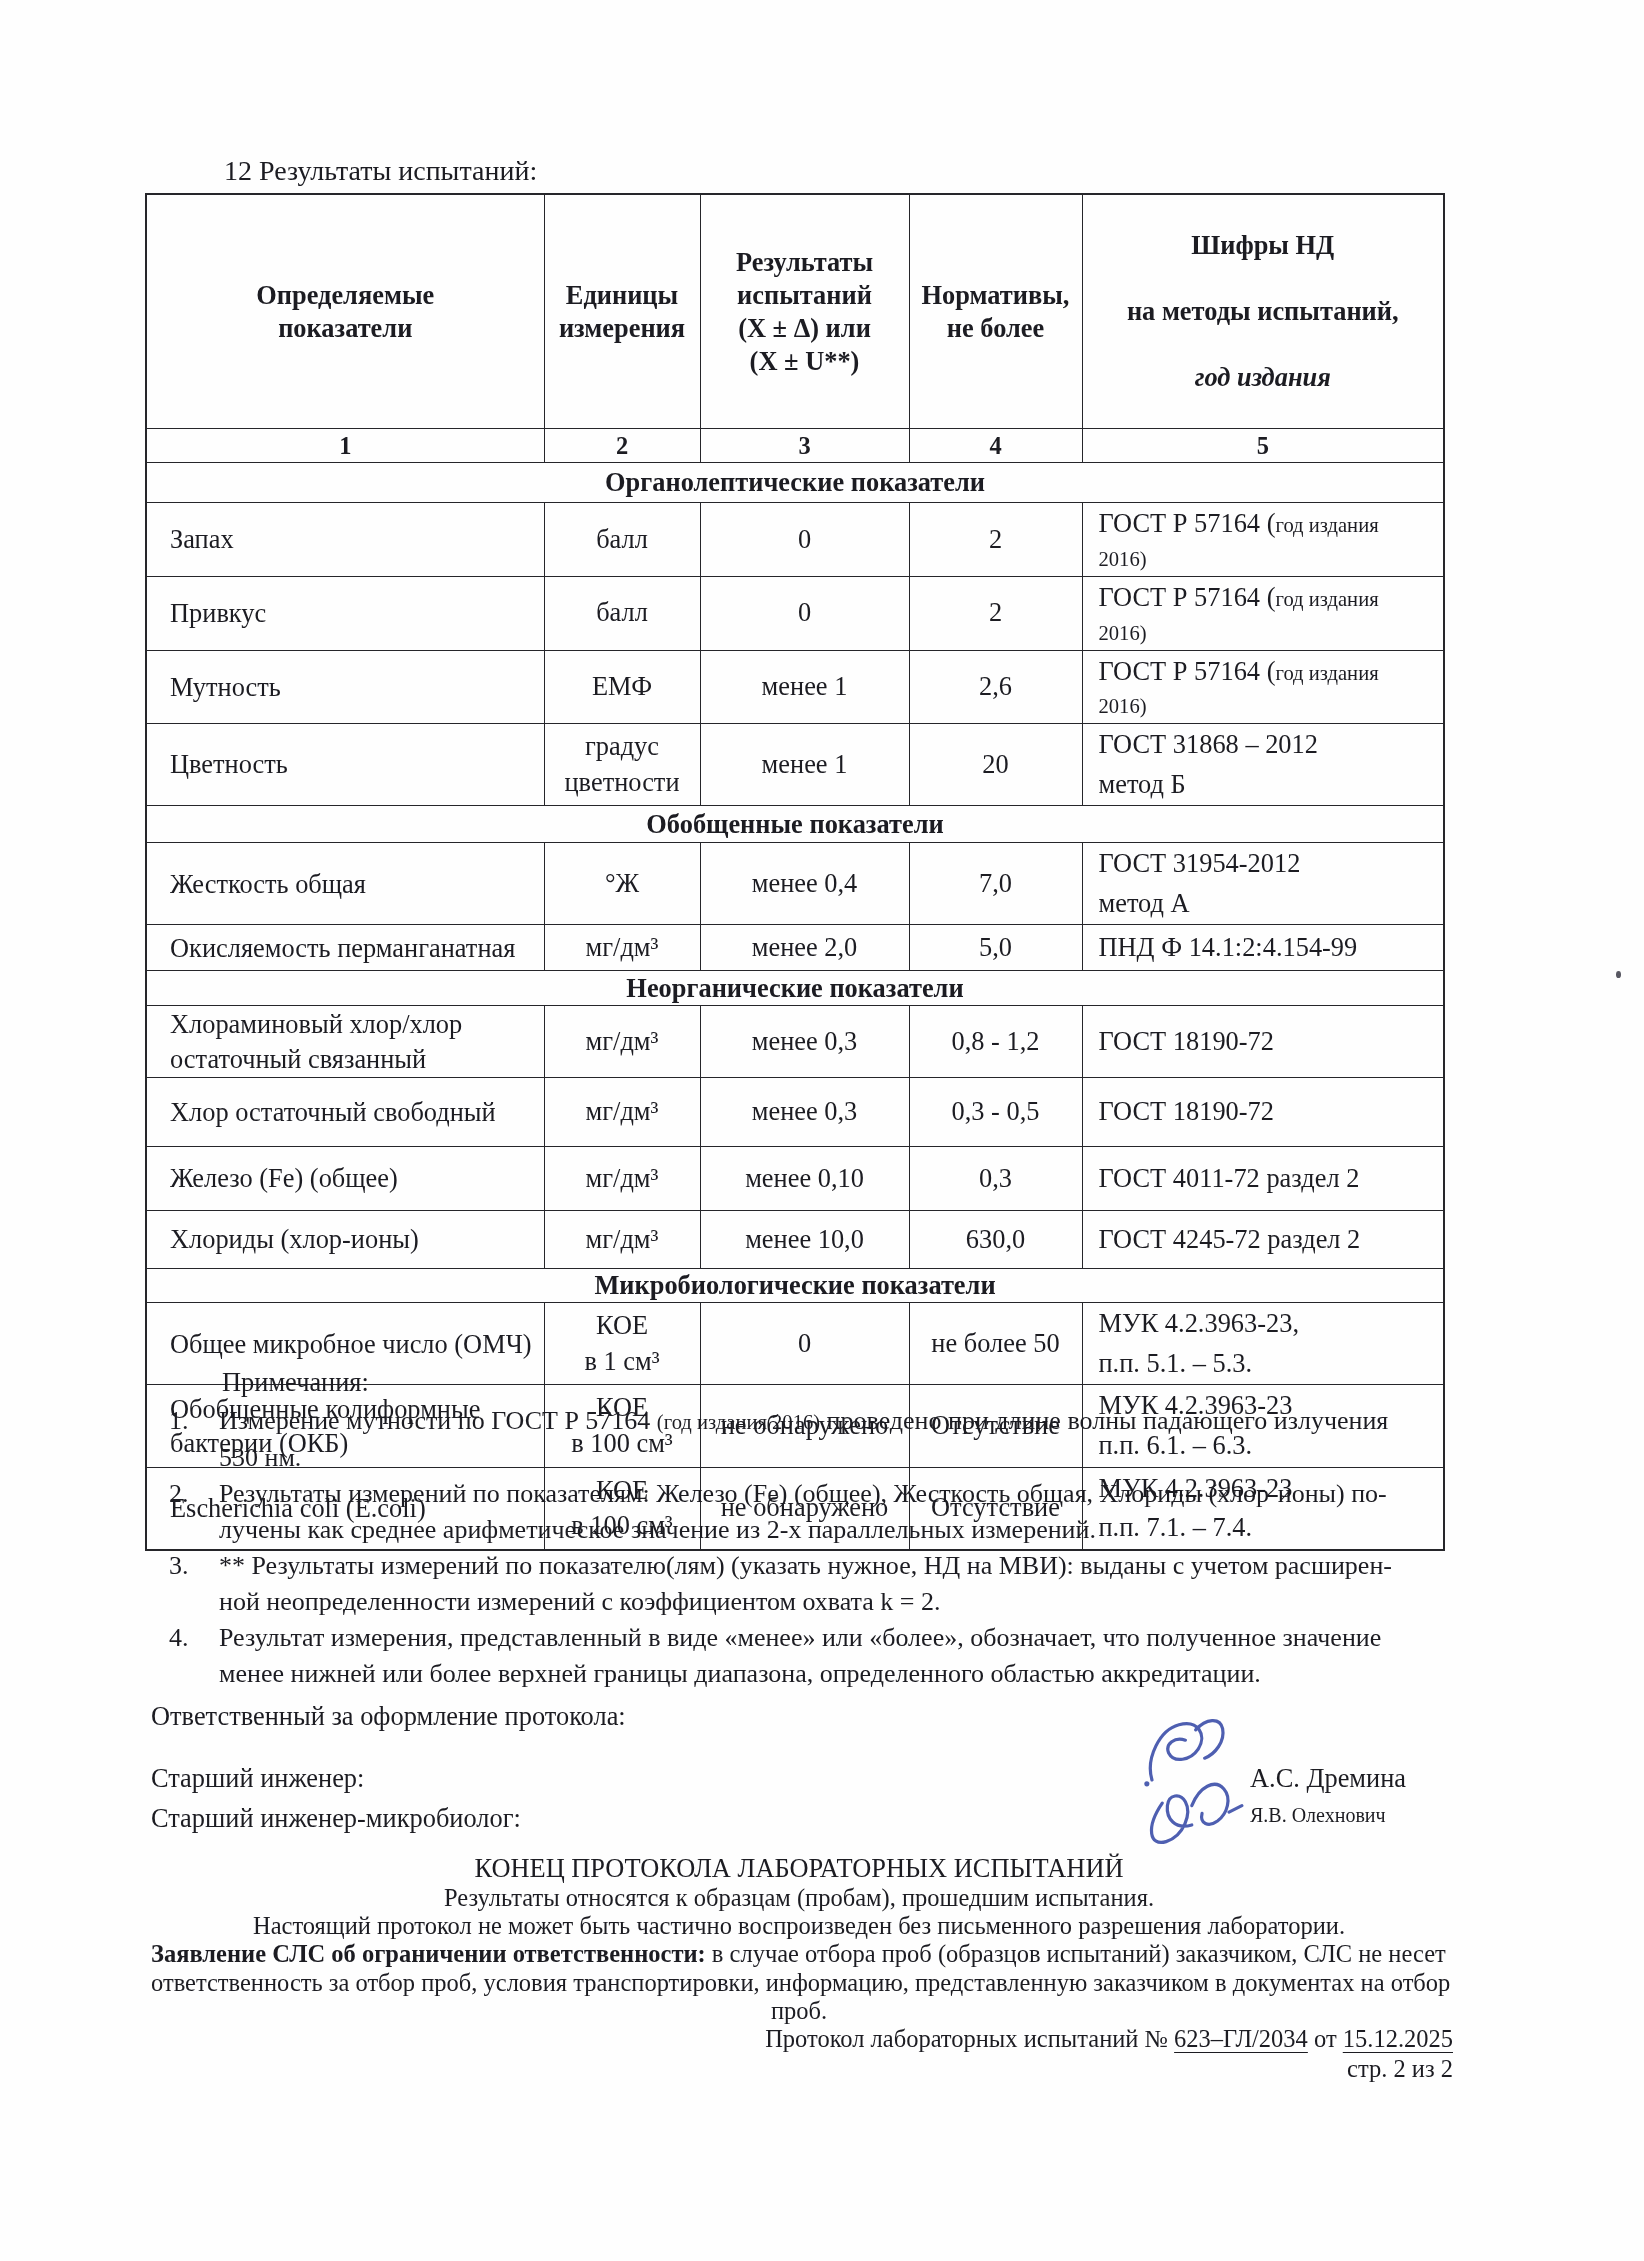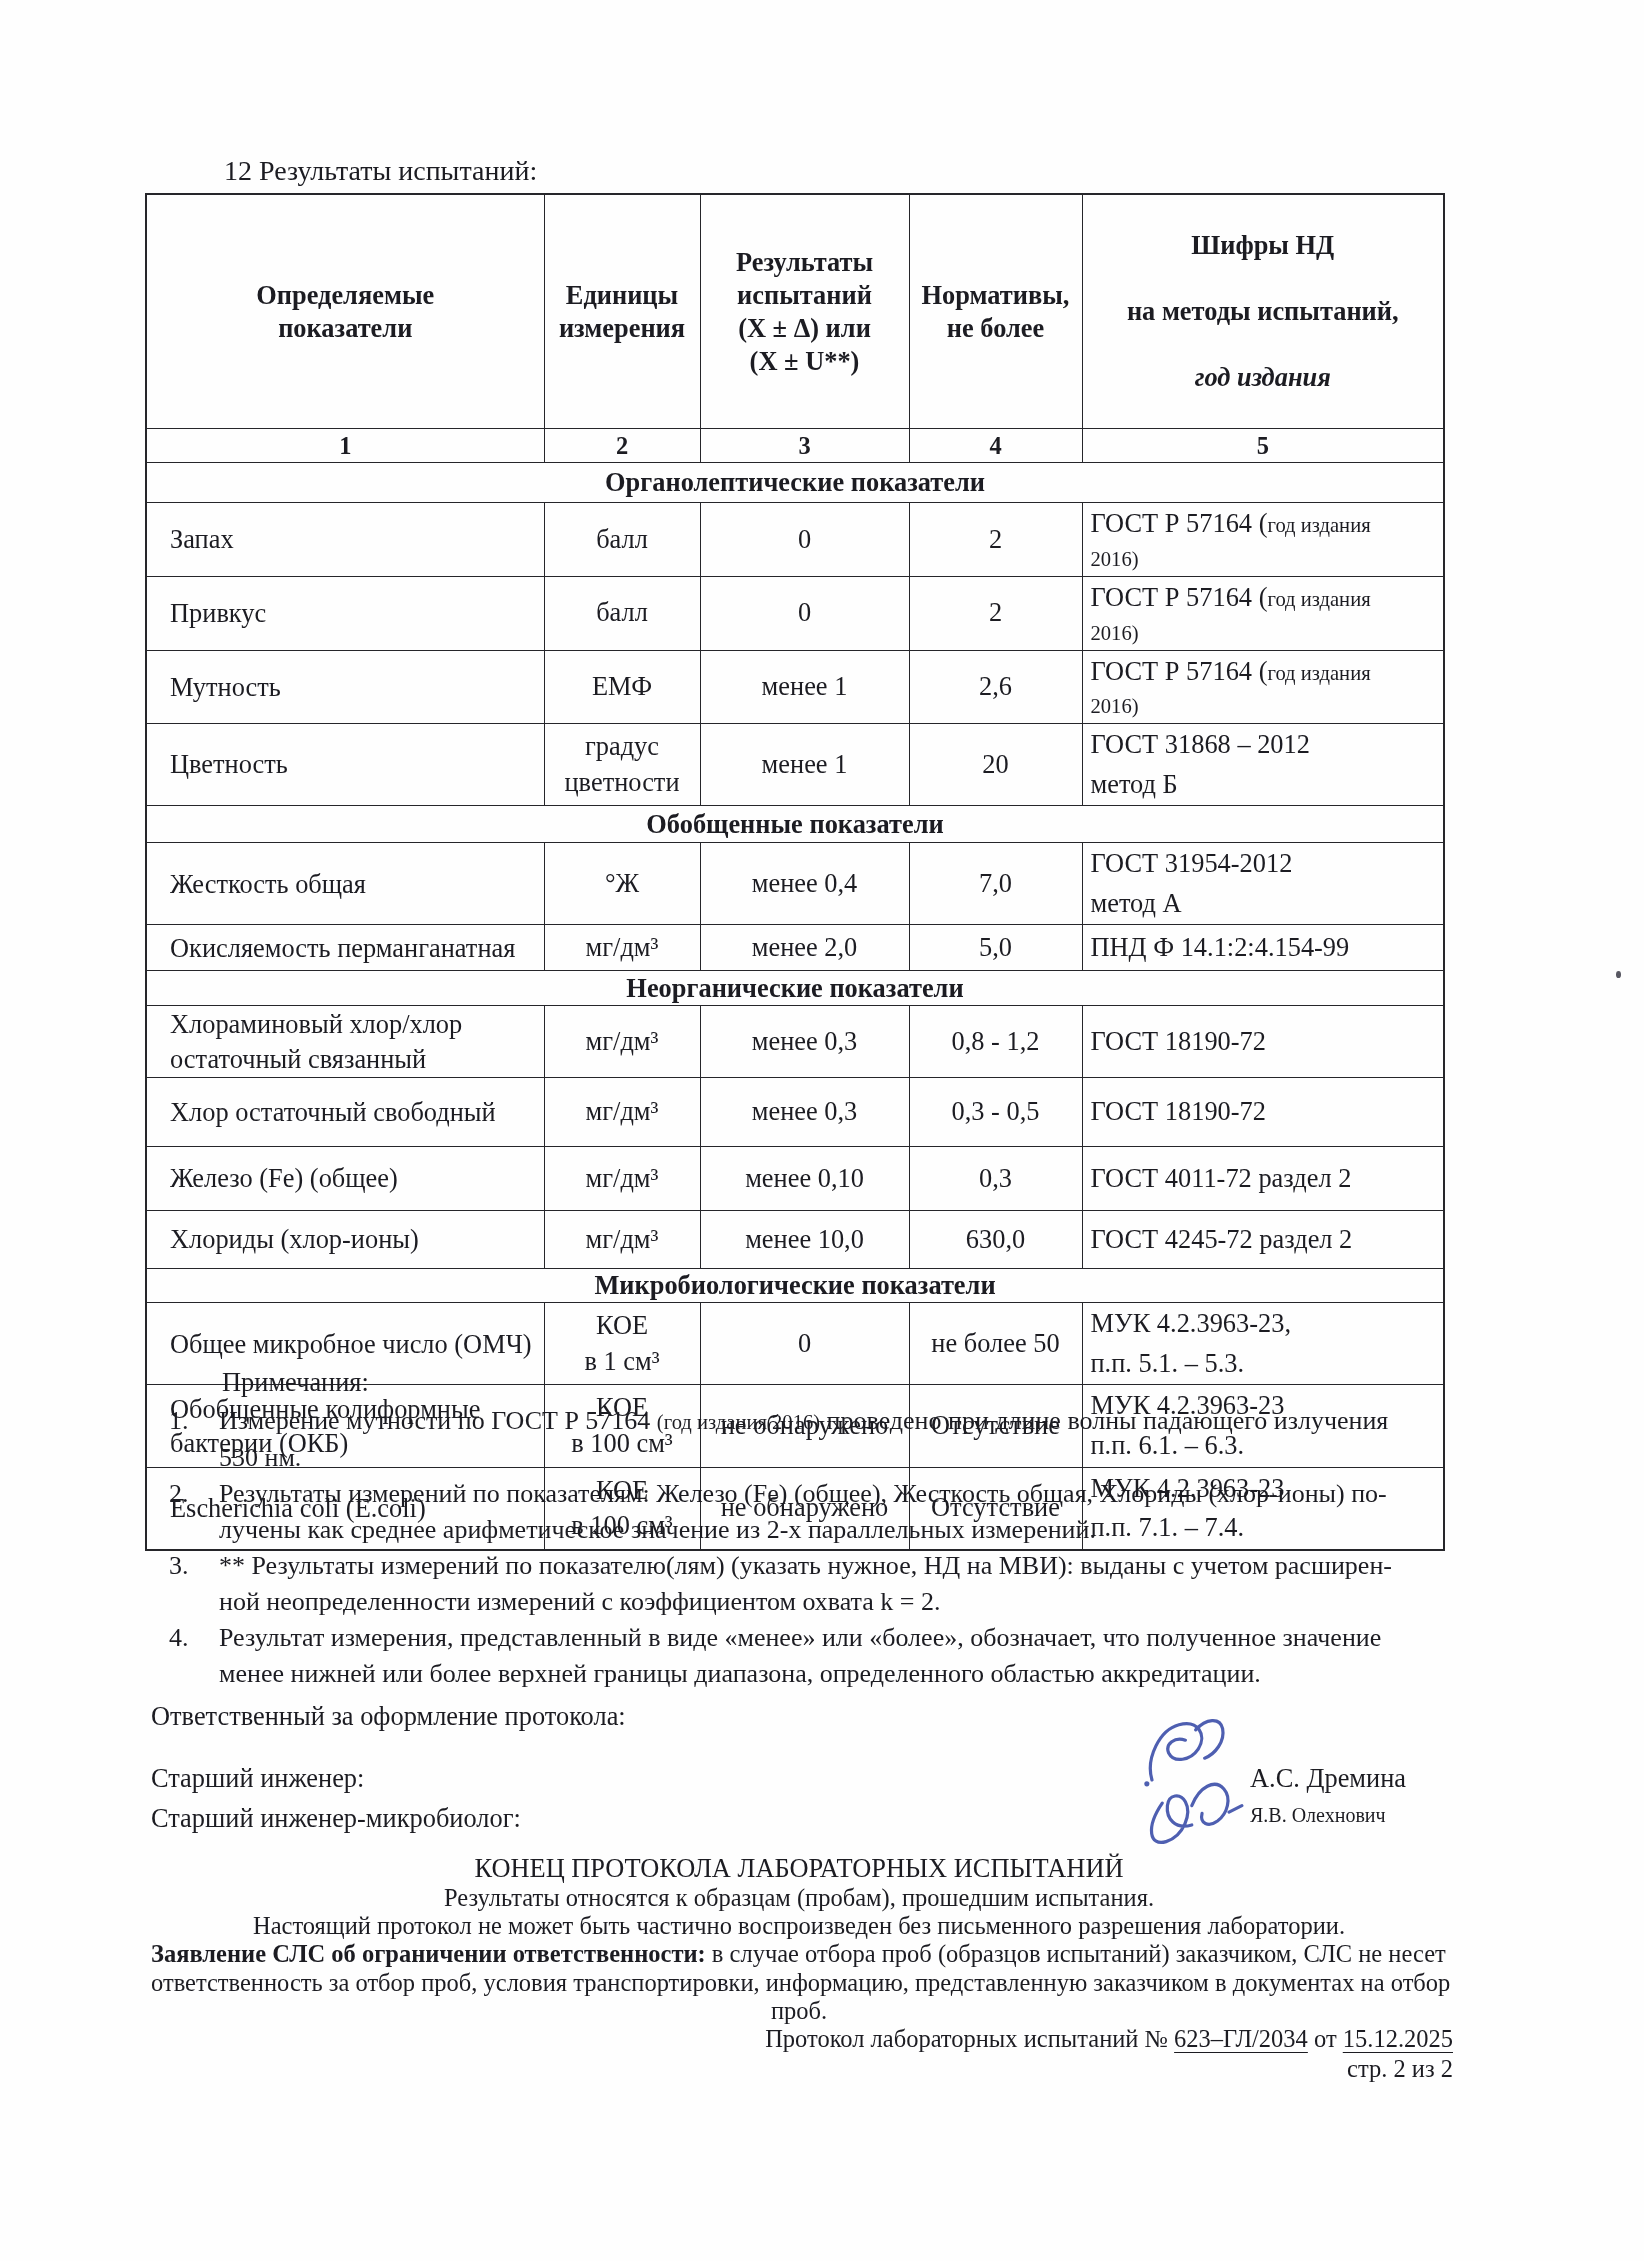--- a/index.html
+++ b/index.html
@@ -12,21 +12,21 @@
   table.results{border-collapse:collapse;table-layout:fixed;width:1298px;border:2.6px solid #26262a;}
   .results td,.results th{border:1.9px solid #26262a;overflow:hidden;vertical-align:middle;}
   .results tr{page-break-inside:avoid;}
   .hdr th{font-weight:bold;font-size:26.4px;line-height:1.25;text-align:center;white-space:pre-line;}
   .hdr th .hline{line-height:1.25;}
   .it{font-style:italic;}
   .nums td{font-weight:bold;font-size:24.5px;text-align:center;}
   .sec td{font-weight:bold;font-size:26.4px;text-align:center;}
   td.name{font-size:26.4px;padding-left:23px;line-height:1.3;}
   td.c{font-size:26.4px;text-align:center;white-space:pre-line;line-height:1.35;}
-  td.meth{font-size:26.4px;padding-left:8px;line-height:1.5;margin-left:8px;}
+  td.meth{font-size:26.4px;padding-left:16px;line-height:1.5;margin-left:8px;}
   .sm{font-size:20.6px;}
 
   .notes{left:169px;top:1364px;width:1298px;font-size:26px;line-height:36px;}
   .notes .ntitle{margin-left:53px;margin-bottom:2.6px;font-size:26.4px;}
   .nline{white-space:nowrap;}
   .nnum{display:inline-block;width:50px;}
   .sm2{font-size:20.6px;}
 
   .resp{left:151px;top:1701px;font-size:26.4px;text-align:right;}
   .signrow1{left:151px;top:1763px;font-size:26.4px;}

